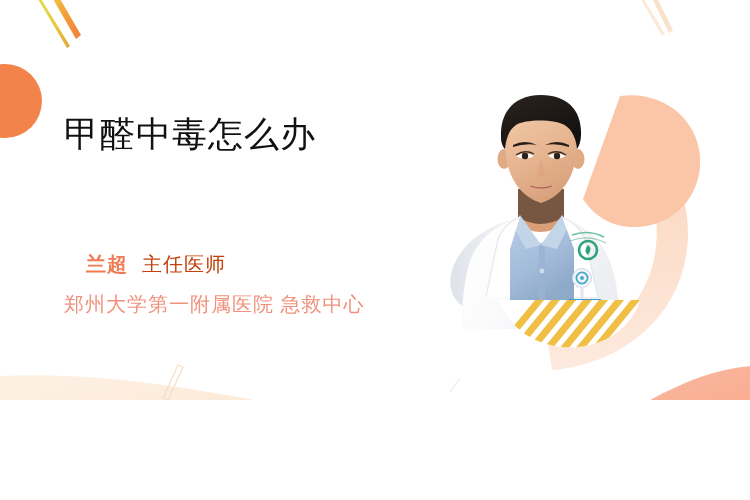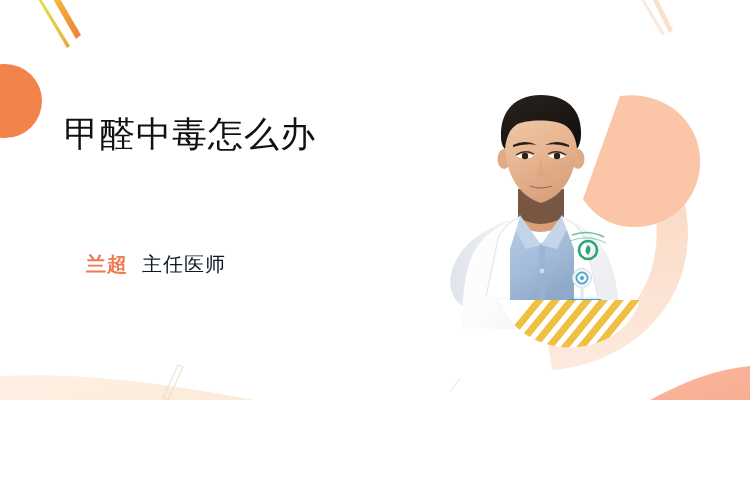--- a/index.html
+++ b/index.html
@@ -47,21 +47,21 @@
   #doctor-name {
     font-size: 20px;
     font-weight: 700;
     color: #ef7b52;
     letter-spacing: 1px;
     margin-left: 22px;
   }
   #doctor-title {
     font-size: 20px;
     font-weight: 400;
-    color: #0f172a;
+    color: #c2410c;
     letter-spacing: 1px;
     margin-left: 14px;
   }
   #affiliation {
     position: absolute;
     left: 0;
     top: 182px;
     font-size: 20px;
     font-weight: 400;
     color: #f2917c;
@@ -301,15 +301,16 @@
     </svg>
   </div>
 
   <div id="text-block">
     <div id="title">甲醛中毒怎么办</div>
 
     <div id="credential-row">
       <span id="doctor-name">兰超</span><span id="doctor-title">主任医师</span>
     </div>
 
+    <div id="affiliation">郑州大学第一附属医院  急救中心</div>
   </div>
 
 </div>
 
 </body></html>

